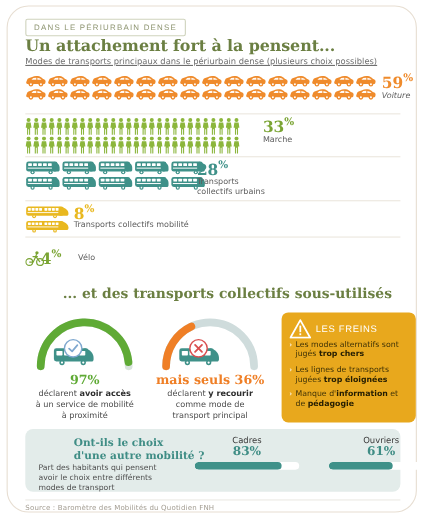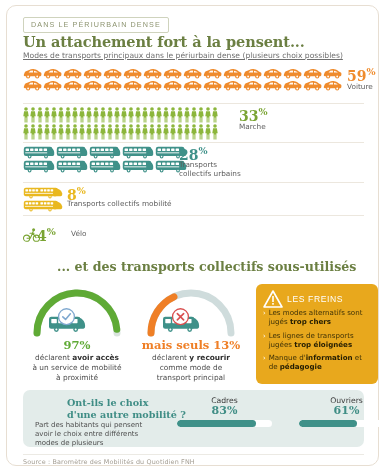--- a/index.html
+++ b/index.html
@@ -4,21 +4,21 @@
 <style>
   html,body{margin:0;padding:0;}
   body{
     width:385px;height:471px;
     background:#ffffff;
     font-family:"DejaVu Sans","Liberation Sans",sans-serif;
     overflow:hidden;
   }
   .card{
     position:absolute;left:6px;top:5px;width:373px;height:461px;
-    border:1px solid #e7ded2;border-radius:10px;background:#fff;
+    border:1px solid #e7ded2;border-radius:20px;background:#fff;
     box-sizing:border-box;
   }
   
   .badge{
     position:absolute;left:16px;top:11px;
     border:1px solid #cfd3bd;border-radius:2px;
     padding:2px 7px 3px 7px;
     font-size:7.2px;letter-spacing:1.1px;color:#8d9470;
     font-family:"Liberation Sans",sans-serif;
   }
@@ -388,21 +388,21 @@
               <circle cx="5.1" cy="8.5" r="2.1" fill="#ef8b2c"></circle>
               <circle cx="5.1" cy="8.5" r="0.9" fill="#fff"></circle>
               <circle cx="14.2" cy="8.5" r="2.1" fill="#ef8b2c"></circle>
               <circle cx="14.2" cy="8.5" r="0.9" fill="#fff"></circle>
               <path d="M7.2 2.8 L10 2.6 L10 4.6 L5.6 4.6 Z" fill="#fff" opacity="0.95"></path>
               <path d="M11 2.7 L13.4 3.4 L14.8 4.6 L11 4.6 Z" fill="#fff" opacity="0.95"></path>
             </svg></span>
         </div>
       </div>
       <div class="pct" style="left: 340px; top: 60px; color: rgb(239, 139, 44);"><span>59</span><span class="pc">%</span></div>
-      <div class="lbl" style="left: 340px; top: 77px;">Voiture</div>
+      <div class="lbl" style="left: 340px; top: 77px; font-style: italic;">Voiture</div>
       <div class="rule" style="top: 97px;"></div>
       <div class="row icons" style="top: 101px;">
         <div class="iline">
           <span><svg xmlns="http://www.w3.org/2000/svg" width="6" height="16" viewBox="0 0 6 16">
               <circle cx="3" cy="2" r="1.8" fill="#8cb63c"></circle>
               <path d="M1.1 4.3 L4.9 4.3 L5.7 9.2 L4.4 9.2 L4.4 15.6 L3.4 15.6 L3.4 10.4 L2.6 10.4 L2.6 15.6 L1.6 15.6 L1.6 9.2 L0.3 9.2 Z" fill="#8cb63c"></path>
             </svg></span>
           <span><svg xmlns="http://www.w3.org/2000/svg" width="6" height="16" viewBox="0 0 6 16">
               <circle cx="3" cy="2" r="1.8" fill="#8cb63c"></circle>
               <path d="M1.1 4.3 L4.9 4.3 L5.7 9.2 L4.4 9.2 L4.4 15.6 L3.4 15.6 L3.4 10.4 L2.6 10.4 L2.6 15.6 L1.6 15.6 L1.6 9.2 L0.3 9.2 Z" fill="#8cb63c"></path>
@@ -899,21 +899,21 @@
             <rect x="17.5" y="6.5" width="6" height="4.6" rx="0.7" fill="#fff"></rect>
             <rect x="25" y="6.5" width="6" height="4.6" rx="0.7" fill="#fff"></rect>
             <circle cx="8" cy="18" r="2.6" fill="#3f9189"></circle>
             <circle cx="8" cy="18" r="1.1" fill="#fff"></circle>
             <circle cx="29" cy="18" r="2.6" fill="#3f9189"></circle>
             <circle cx="29" cy="18" r="1.1" fill="#fff"></circle>
             <circle cx="19" cy="4" r="8.6" fill="#ffffff" stroke="#d94f4f" stroke-width="1.4"></circle>
             <path d="M15.6 0.6 L22.4 7.4 M22.4 0.6 L15.6 7.4" stroke="#d94f4f" stroke-width="1.8" stroke-linecap="round"></path>
           </g>
         </svg>
-        <div class="gnum" style="color:#ef7f26">mais seuls 13%</div>
+        <div class="gnum" style="color:#ef7f26">mais seuls 36%</div>
         <div class="gtxt">déclarent <b>y recourir</b><br>comme mode de<br>transport principal</div>
       </div>
     </div>
 
   <div class="freins">
     <span class="warn">
       <svg width="20" height="18" viewBox="0 0 20 18">
           <path d="M10 1 L19 17 L1 17 Z" fill="none" stroke="#ffffff" stroke-width="1.6" stroke-linejoin="round"></path>
           <rect x="9.2" y="6" width="1.6" height="6" fill="#fff"></rect>
           <rect x="9.2" y="13" width="1.6" height="1.7" fill="#fff"></rect>
@@ -937,21 +937,21 @@
   </div>
 
   <div class="panel">
     <div class="pt">
       <span>Ont-ils le choix</span><br>
       <span>d'une autre mobilité ?</span>
     </div>
     <div class="pd">
       <span>Part des habitants qui pensent</span><br>
       <span>avoir le choix entre différents</span><br>
-      <span>modes de plusieurs</span>
+      <span>modes de transport</span>
     </div>
     <div id="groups">
         <div class="grp" style="left: 154px; top: 6px; width: 95px;">
           <div class="gl">Cadres</div>
           <div class="gv">83%</div>
           <div class="bar">
             <div class="bfill" style="width:83%"></div>
           </div>
         </div>
         <div class="grp" style="left: 276px; top: 6px; width: 95px; text-align: center;">

